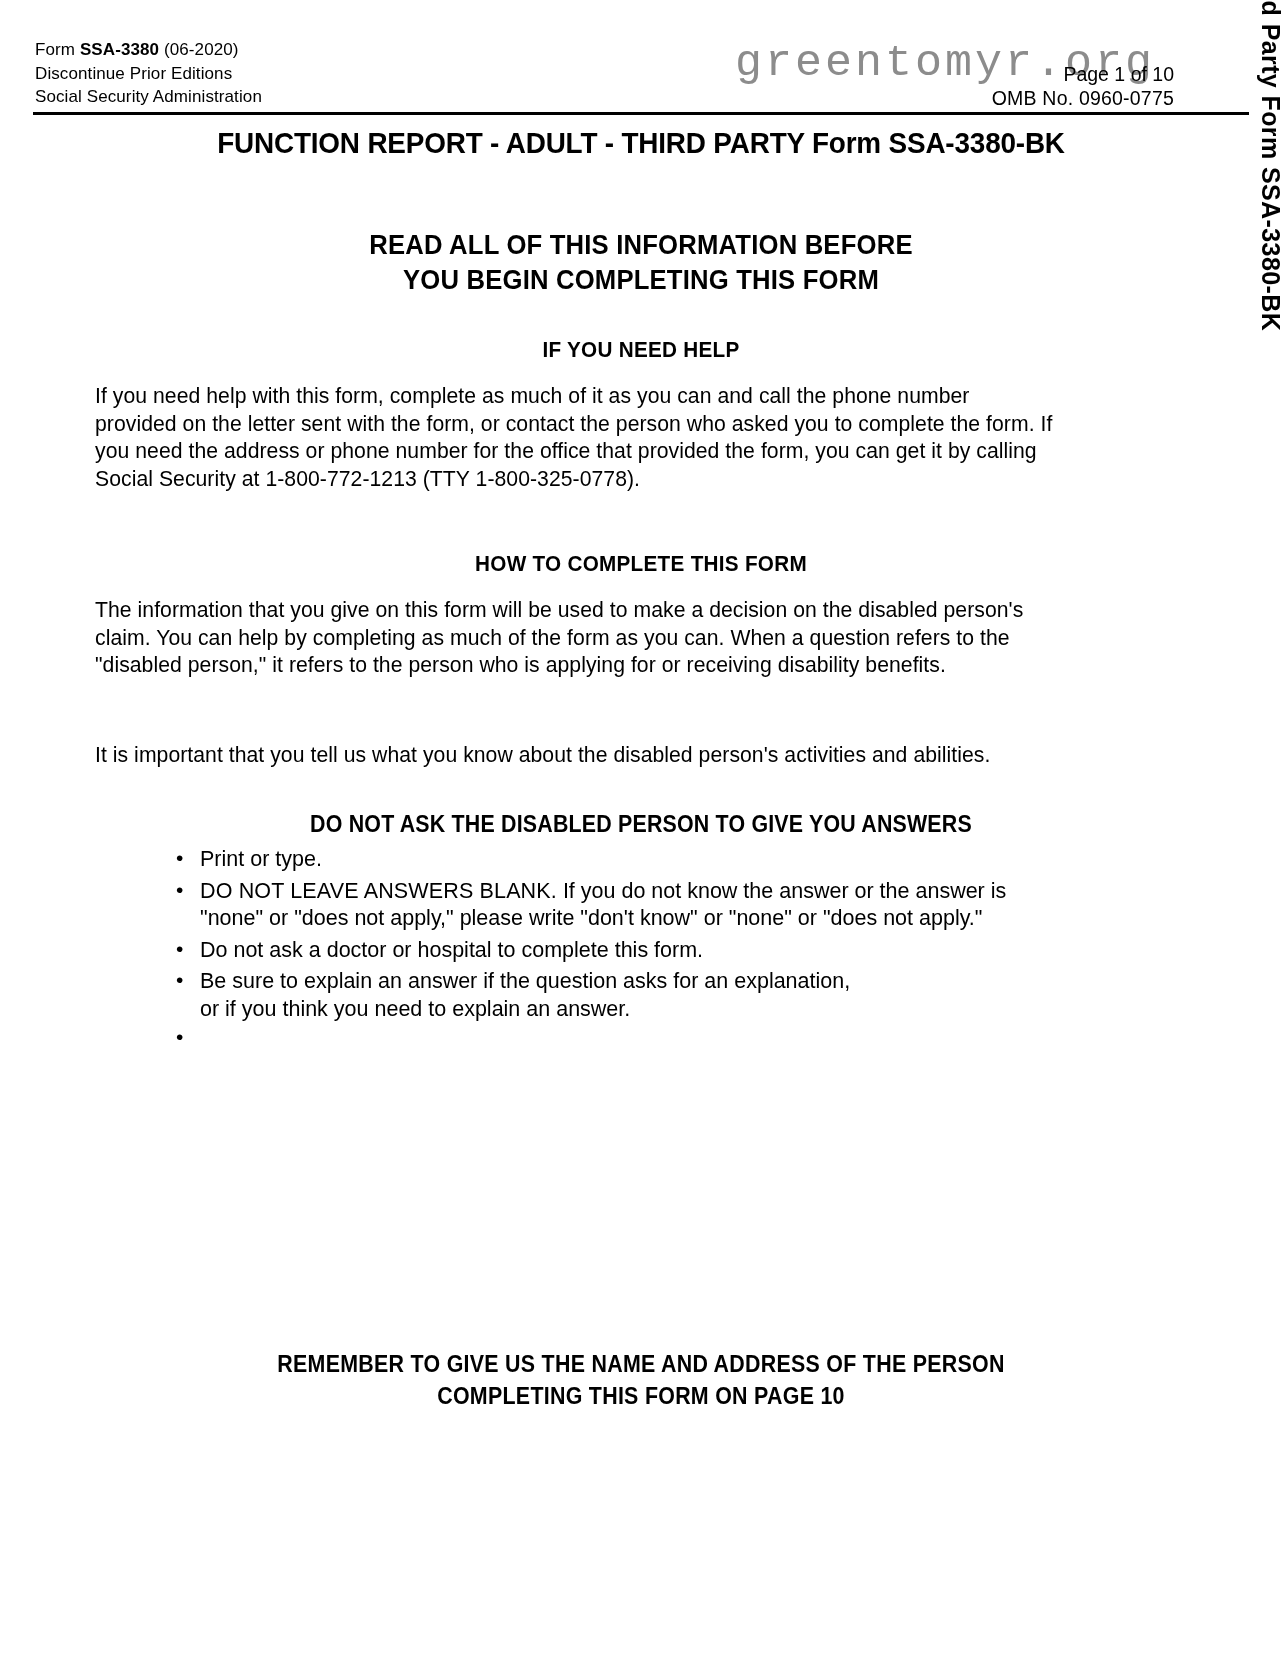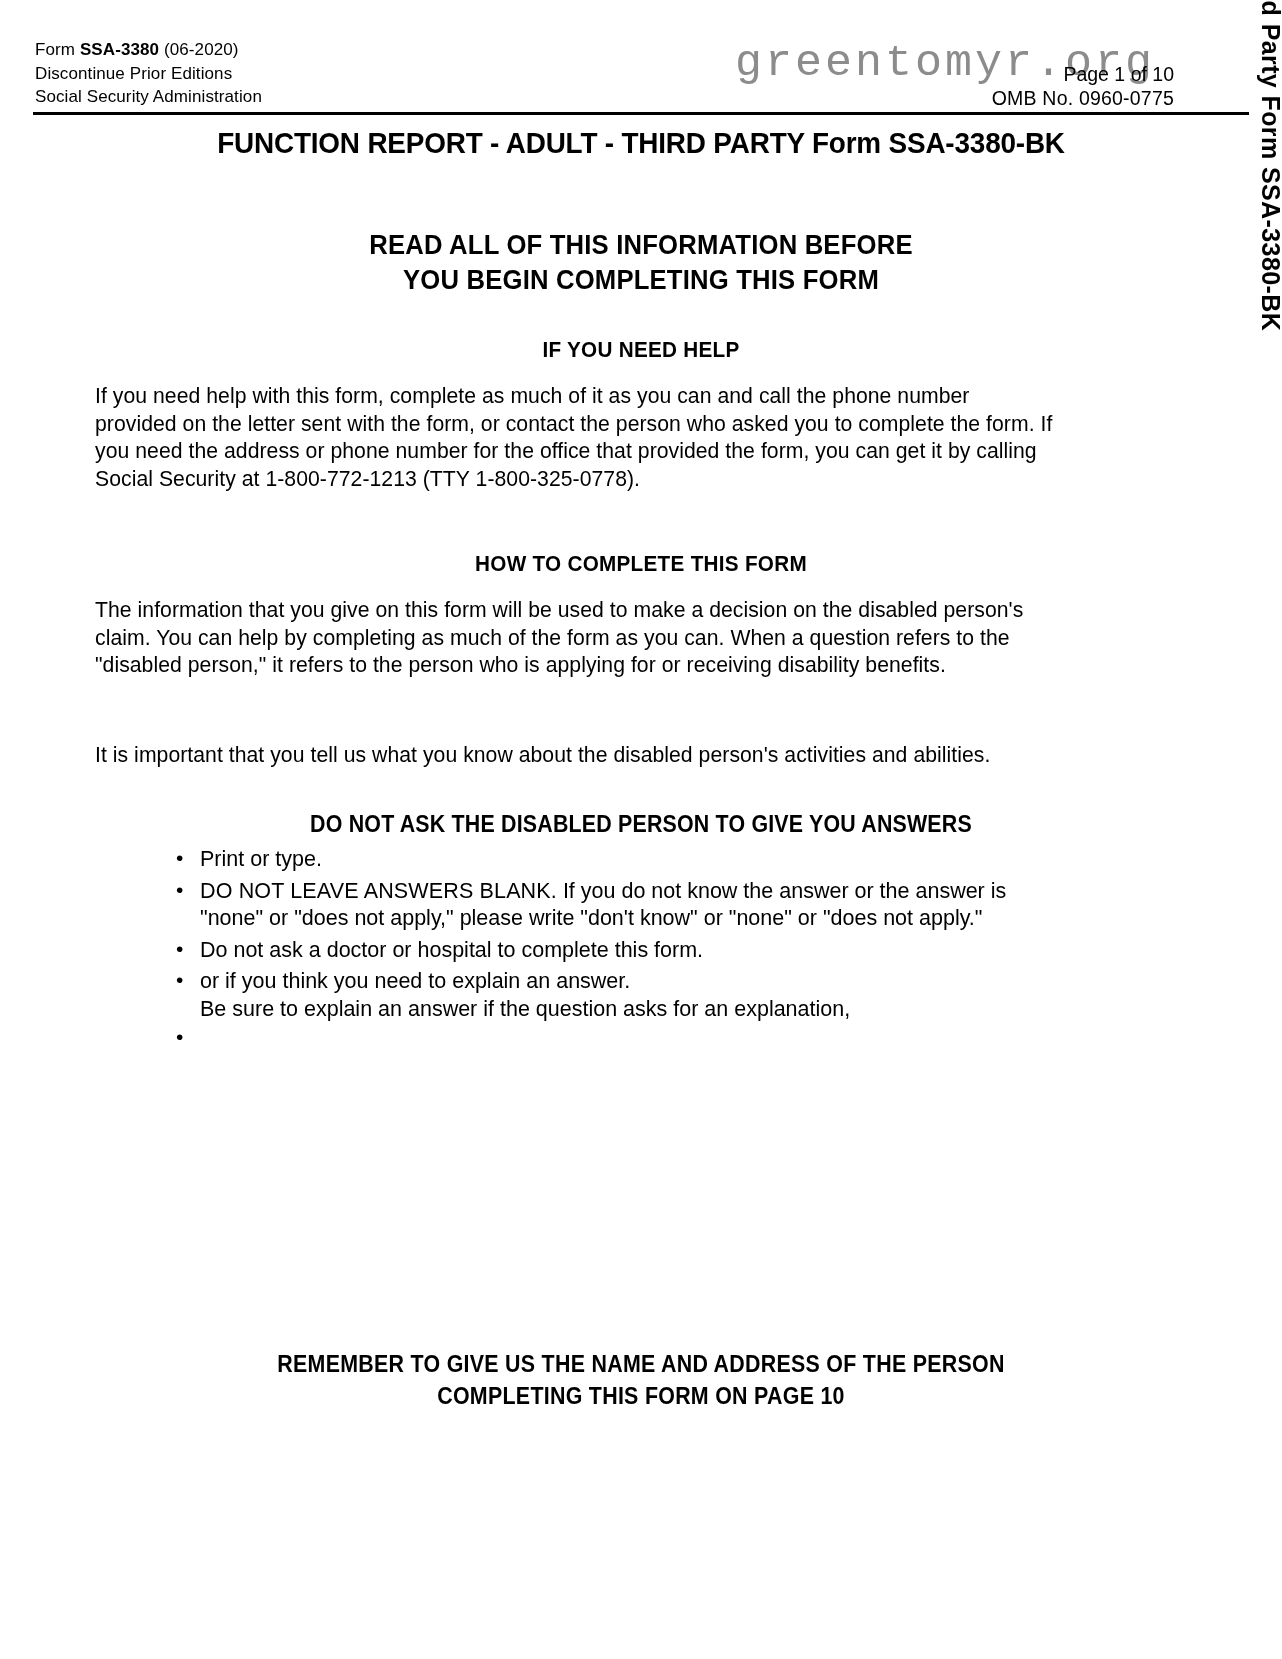--- a/index.html
+++ b/index.html
@@ -242,22 +242,22 @@
       <span class="txt"><span class="strong">DO NOT LEAVE ANSWERS BLANK.</span><span> If you do not know the answer or the answer is "none" or "does not apply," please write "don't know" or "none" or "does not apply."</span></span>
     </div>
 
     <div class="bullet b3">
       <span class="dot">•</span>
       <span class="txt">Do not ask a doctor or hospital to complete this form.</span>
     </div>
 
     <div class="bullet b4">
       <span class="dot">•</span>
+      <span class="txt">Be sure to explain an answer if the question asks for an explanation,</span>
       <span class="txt">or if you think you need to explain an answer.</span>
-      <span class="txt">Be sure to explain an answer if the question asks for an explanation,</span>
     </div>
 
     <div class="bullet b5">
       <span class="dot">•</span>
     </div>
 
   </div>
 
   <div class="side-text">Function Report -  Adult - Third Party Form SSA-3380-BK</div>
 

